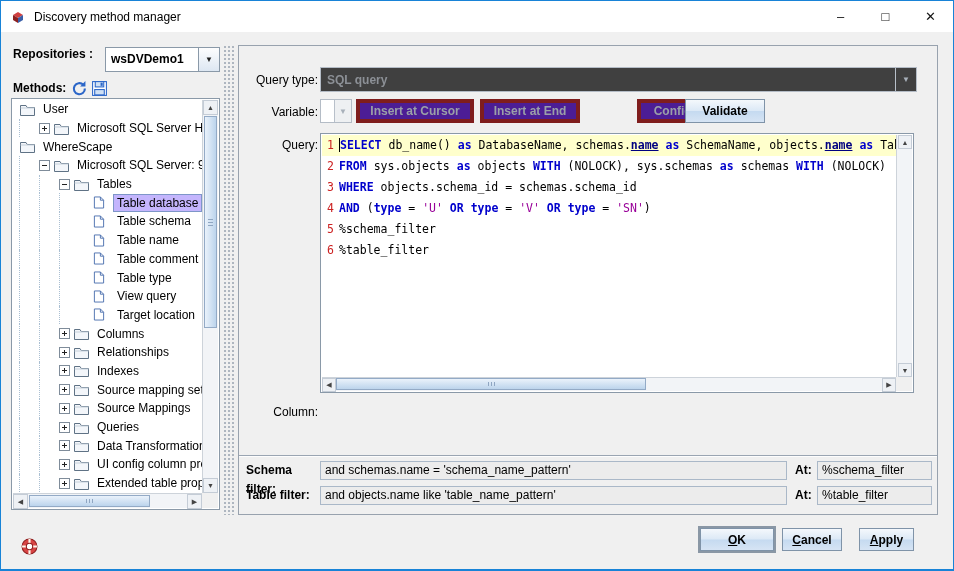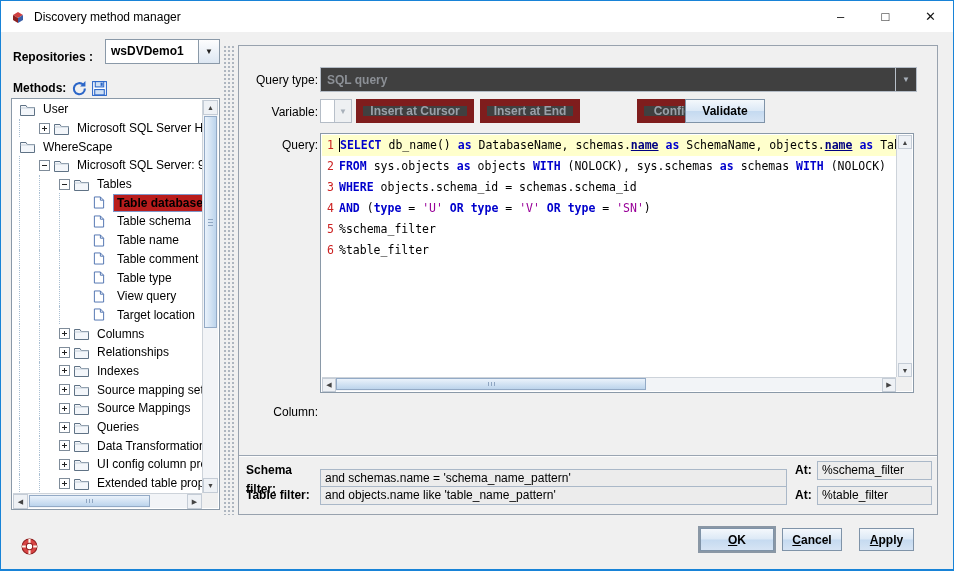--- a/index.html
+++ b/index.html
@@ -10,40 +10,40 @@
     font-family:"Liberation Sans", sans-serif; overflow:hidden;
   }
   
   .titlebar { height:31px; background:#ffffff; display:flex; align-items:center; padding-left:9px; }
   .title-icon { width:16px; height:16px; margin-right:8px; flex:none; }
   .window-title { font-size:12px; color:#000; }
   .win-controls { margin-left:auto; display:flex; height:100%; }
   .win-btn { width:45px; height:100%; display:flex; align-items:center; justify-content:center;
              font-size:13px; color:#111; cursor:default; }
   
-  .repo-row { position:absolute; left:12px; top:37px; width:207px; height:26px; display:flex; align-items:flex-end; }
+  .repo-row { position:absolute; left:12px; top:46px; width:207px; height:26px; display:flex; align-items:flex-start; }
   .lbl { font-size:12px; font-weight:bold; color:#000; }
   .repo-combo { flex:1; height:25px; margin-left:12px; background:#fff; border:1px solid #8a99a8; display:flex; align-items:stretch; }
   .repo-value { flex:1; font-size:12px; font-weight:bold; padding:4px 0 0 5px; white-space:nowrap; overflow:hidden; }
   .combo-btn { width:21px; border-left:1px solid #8a99a8; background:linear-gradient(180deg,#fdfdfe,#dde7f2);
                display:flex; align-items:center; justify-content:center; font-size:8px; color:#222; }
   .methods-row { position:absolute; left:12px; top:76px; height:22px; display:flex; align-items:center; gap:4px; }
   .tool-icon { width:17px; height:17px; display:block; }
 
   .tree-panel { position:absolute; left:10px; top:97px; width:209px; height:412px; background:#fff; border:1px solid #8a99a8; }
   .tree-viewport { position:absolute; left:1px; top:1px; right:17px; bottom:16px; overflow:hidden; background:#fff; }
   .tree-row { height:18.7px; display:flex; align-items:center; padding-left:6px; font-size:12px; white-space:nowrap; color:#000; }
   .guide { width:20px; align-self:stretch; border-left:1px dotted #aabfd2; flex:none; }
   .exp { width:11px; height:11px; border:1px solid #7f8c9a; background:#fff; position:relative; margin-right:3px; flex:none; }
   .exp::before { content:""; position:absolute; left:2px; right:2px; top:4px; height:1px; background:#222; }
   .exp.plus::after { content:""; position:absolute; top:2px; bottom:2px; left:4px; width:1px; background:#222; }
   .exp-gap { width:14px; flex:none; }
   .ticon { width:17px; height:15px; margin-right:3px; flex:none; }
   .tlabel { padding:1px 3px; border:1px solid transparent; }
-  .tree-row.selected .tlabel { background:#b91c1c; border:1px solid #7e96c8;font-weight:bold; }
+  .tree-row.selected .tlabel { background:#c4b5fd; border:1px solid #7e96c8; }
 
   
   .sb-btn { width:15px; height:15px; background:#eef1f5; border:1px solid #c4ccd6; display:flex;
             align-items:center; justify-content:center; font-size:7px; color:#444; flex:none; }
   .vscroll { position:absolute; top:1px; right:1px; width:16px; bottom:16px; background:#f2f4f7; border-left:1px solid #cdd3da; }
   .vscroll .up { position:absolute; top:0; left:0; }
   .vscroll .down { position:absolute; bottom:0; left:0; }
   .vthumb { position:absolute; left:1px; width:13px; background:linear-gradient(90deg,#eaf2fb,#bcd4ec);
             border:1px solid #93aac6; }
   .vthumb::after { content:""; position:absolute; left:3px; right:3px; top:50%; height:1px; background:#8fa6c2;
@@ -68,21 +68,21 @@
   .qt-value { flex:1; font-size:12px; font-weight:bold; color:#8c9096; padding:5px 0 0 6px; }
   .qt-arrow { width:21px; border-left:1px solid #b8c0ca; display:flex; align-items:center; justify-content:center;
               font-size:8px; color:#a8b0ba; }
   .mini-combo { position:absolute; left:81px; top:53px; width:32px; height:24px; border:1px solid #b4bcc6; background:#fff;
                 display:flex; align-items:stretch; }
   .mini-combo .pad { flex:1; }
   .mini-arrow { width:17px; border-left:1px solid #b8c0ca; background:#eef0f2; display:flex; align-items:center;
                 justify-content:center; font-size:8px; color:#a8b0ba; }
   .tbtn { position:absolute; top:53px; height:24px; font-size:12px; font-weight:bold; display:flex;
           align-items:center; justify-content:center; }
-  .tbtn.disabled { border:7px solid #7f1d1d; background:#404040; color:#9aa0a8; }
+  .tbtn.disabled { border:4px solid #7f1d1d; background:#4c1d95; color:#9aa0a8; }
   .tbtn.enabled { border:1px solid #7f93a8; color:#000;
           background:linear-gradient(180deg,#f4f8fc 0%,#dcE9f6 48%,#c5daf0 52%,#d6e4f4 100%); }
 
   .editor { position:absolute; left:81px; top:87px; width:594px; height:260px; border:1px solid #8a99a8; background:#fff; }
   .code-viewport { position:absolute; left:1px; top:1px; right:17px; bottom:15px; overflow:hidden; background:#fff; }
   .code-line { display:flex; height:21px; line-height:21px; font-family:"DejaVu Sans Mono", monospace;
                font-size:11.5px; white-space:pre; }
   .code-line.hl { background:#ffffcc; }
   .lnum { width:12px; text-align:right; margin-right:5px; color:#cc2222; flex:none; }
   .caret { width:1px; height:14px; margin-top:3px; background:#000; flex:none; }
@@ -427,21 +427,21 @@
         <span class="sb-btn right">▶</span>
       </div>
       <div class="ed-corner"></div>
     </div>
 
     <div class="r-lbl" style="top:359px;">Column:</div>
 
     <div class="divider"></div>
 
     <div class="f-lbl" style="top:415px;">Schema filter:</div>
-    <div class="field" style="left:81px; top:415px; width:467px;margin-top:8px;">and schemas.name = 'schema_name_pattern'</div>
+    <div class="field" style="left:81px; top:415px; width:467px;">and schemas.name = 'schema_name_pattern'</div>
     <div class="f-lbl" style="left:556px; top:415px; width:20px;">At:</div>
     <div class="field" style="left:578px; top:415px; width:115px;">%schema_filter</div>
 
     <div class="f-lbl" style="top:440px;">Table filter:</div>
     <div class="field" style="left:81px; top:440px; width:467px;">and objects.name like 'table_name_pattern'</div>
     <div class="f-lbl" style="left:556px; top:440px; width:20px;">At:</div>
     <div class="field" style="left:578px; top:440px; width:115px;">%table_filter</div>
   </div>
 
   <span class="help-icon">

